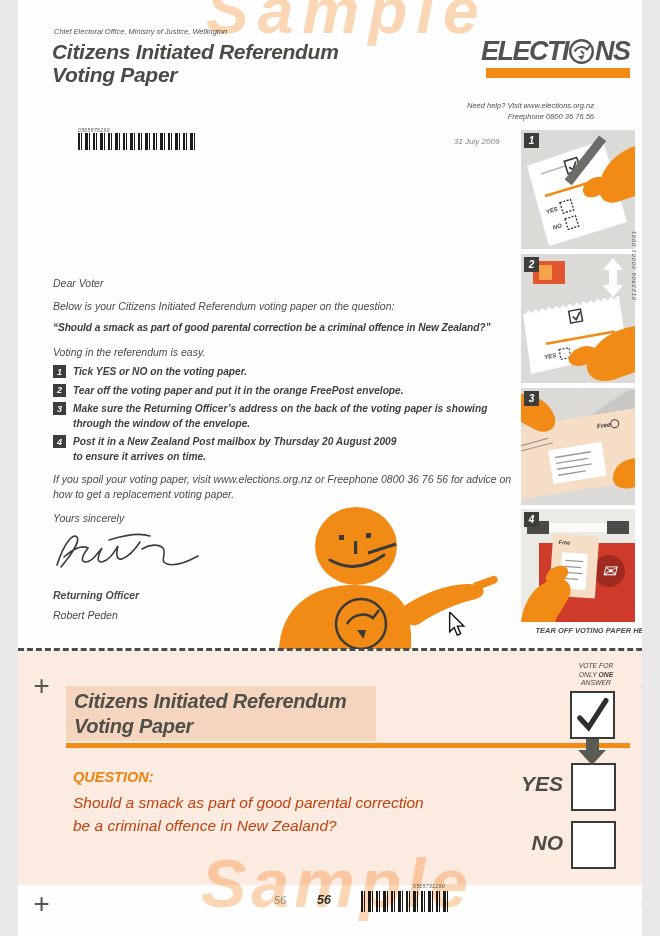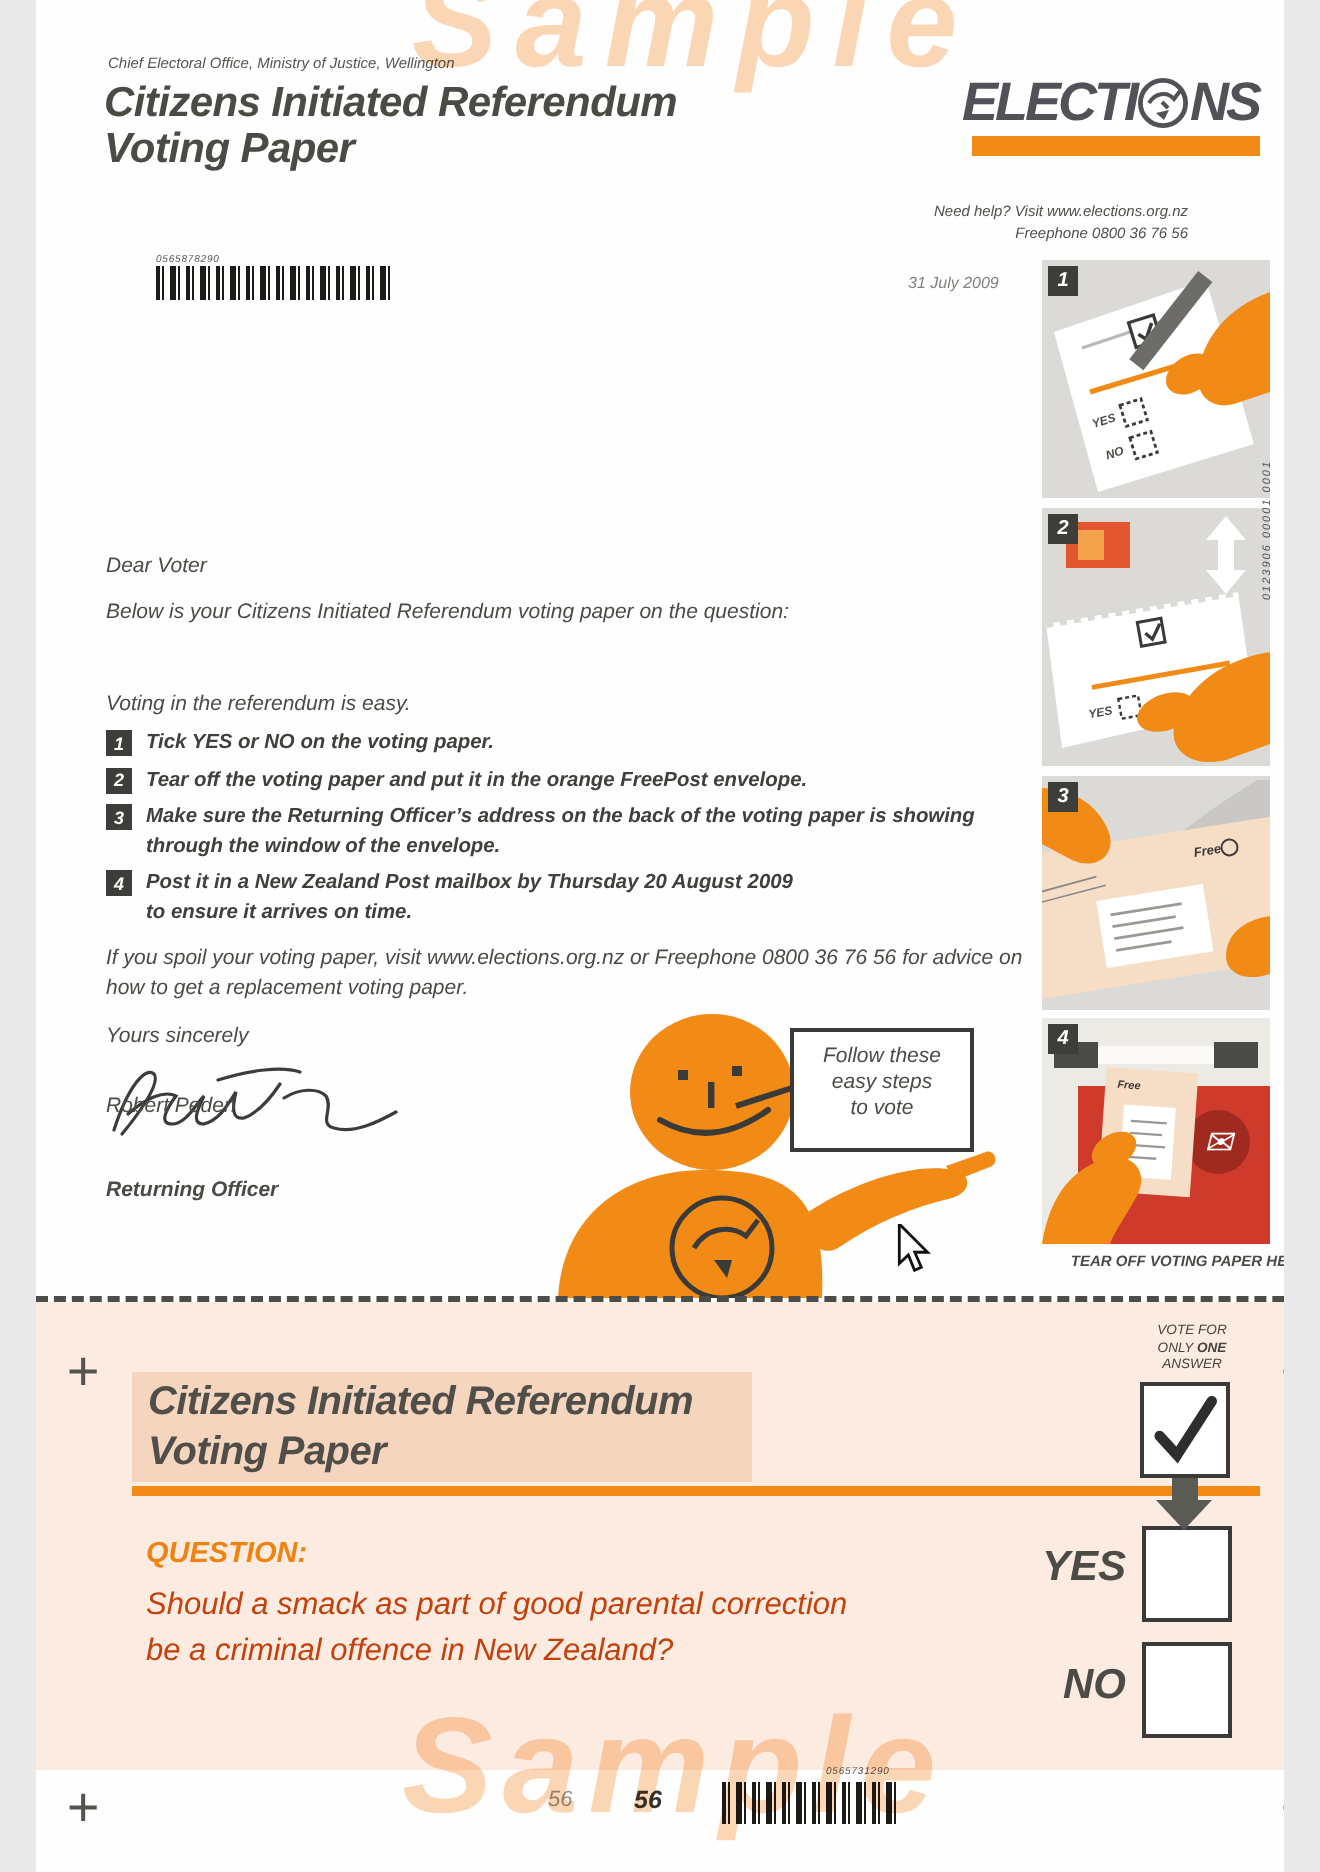--- a/index.html
+++ b/index.html
@@ -32,21 +32,21 @@
 
   
   .letter-line { left:35px; font-size:10.5px; color:#4b4a45; }
   .quoted { font-weight:bold; font-size:10.2px; color:#3d3c38; letter-spacing:-0.1px; }
   .steps { left:35px; top:365px; }
   .step-row { display:flex; gap:7px; margin-bottom:4px; }
   .step-badge { flex:0 0 auto; width:13px; height:13px; background:#3d3d39; color:#fff; font-size:9px; font-weight:bold; display:flex; align-items:center; justify-content:center; }
   .step-text { font-size:10.2px; font-weight:bold; color:#3f3f3b; line-height:14.5px; white-space:pre; }
   .spoil { left:35px; top:472px; font-size:10.5px; line-height:15px; }
   .yours { left:35px; top:512px; }
-  .sig-name { left:35px; top:547px; font-size:10.5px; }
+  .sig-name { left:35px; top:609px; font-size:10.5px; }
   .sig-title { left:35px; top:589px; font-size:10.5px; font-weight:bold; }
 
   
   .mascot-wrap { left:243px; top:498px; width:255px; height:151px; overflow:hidden; }
   .bubble { left:377px; top:514px; width:92px; height:62px; background:#fff; border:2.5px solid #3a3a38;
             font-size:10.5px; line-height:13px; color:#4b4a45; text-align:center; padding-top:6px; z-index:3; }
   .bubble-tail { left:348px; top:540px; z-index:3; }
   .cursor { left:428px; top:612px; z-index:4; }
 
   
@@ -121,20 +121,21 @@
     <div>Need help? Visit www.elections.org.nz</div>
     <div>Freephone 0800 36 76 56</div>
   </div>
 
   <div class="abs addr-num">0565878290</div>
   <div class="abs addr-barcode barcode-h"></div>
   <div class="abs date">31 July 2009</div>
 
   <div class="abs letter-line" style="top:277px">Dear Voter</div>
   <div class="abs letter-line" style="top:300px">Below is your Citizens Initiated Referendum voting paper on the question:</div>
+  <div class="abs letter-line quoted pre" style="top:322px">“Should a smack as part of good parental correction be a criminal offence in New Zealand?”</div>
   <div class="abs letter-line" style="top:346px">Voting in the referendum is easy.</div>
 
   <div class="abs steps">
     <div class="step-row">
       <div class="step-badge">1</div>
       <div class="step-text">Tick YES or NO on the voting paper.</div>
     </div>
     <div class="step-row">
       <div class="step-badge">2</div>
       <div class="step-text">Tear off the voting paper and put it in the orange FreePost envelope.</div>
@@ -172,23 +173,20 @@
       <path d="M140,110 C165,93 196,83 216,87 C225,89 225,98 215,101 C197,105 177,113 158,126 C149,131 141,122 140,110 Z" fill="#F28A16"></path>
       <path d="M212,85 l20,-7 c4,-1.4 7,5 2.6,7.2 l-18,7 Z" fill="#F28A16"></path>
       <circle cx="100" cy="126" r="25" fill="none" stroke="#3a3a38" stroke-width="2.5"></circle>
       <path d="M86,126 c6,-10 18,-12 26,-6 l6,-8" stroke="#3a3a38" stroke-width="2.5" fill="none"></path>
       <path d="M96,132 l9,0 -2.5,9 z" fill="#3a3a38"></path>
     </svg>
   </div>
   <svg class="abs bubble-tail" width="32" height="16" viewBox="0 0 32 16">
     <line x1="2" y1="13" x2="30" y2="4" stroke="#3a3a38" stroke-width="3"></line>
   </svg>
-  <div class="abs bubble preline">Follow these
-easy steps
-to vote</div>
   <svg class="abs cursor" width="20" height="24" viewBox="0 0 11 17">
     <polygon points="1,0 1,14 4.2,11 6.4,16.4 8.8,15.3 6.5,10 11,10" fill="#fff" stroke="#111" stroke-width="1"></polygon>
   </svg>
 
   <div class="pic" style="top:130px; height:119px;">
     <div class="pic-num">1</div>
     <svg width="114" height="119" viewBox="0 0 114 119">
       <rect width="114" height="119" fill="#dbdad6"></rect>
       <polygon points="6,36 82,10 106,92 28,116" fill="#ffffff"></polygon>
       <line x1="20" y1="44" x2="62" y2="30" stroke="#b9b8b4" stroke-width="1.5"></line>

